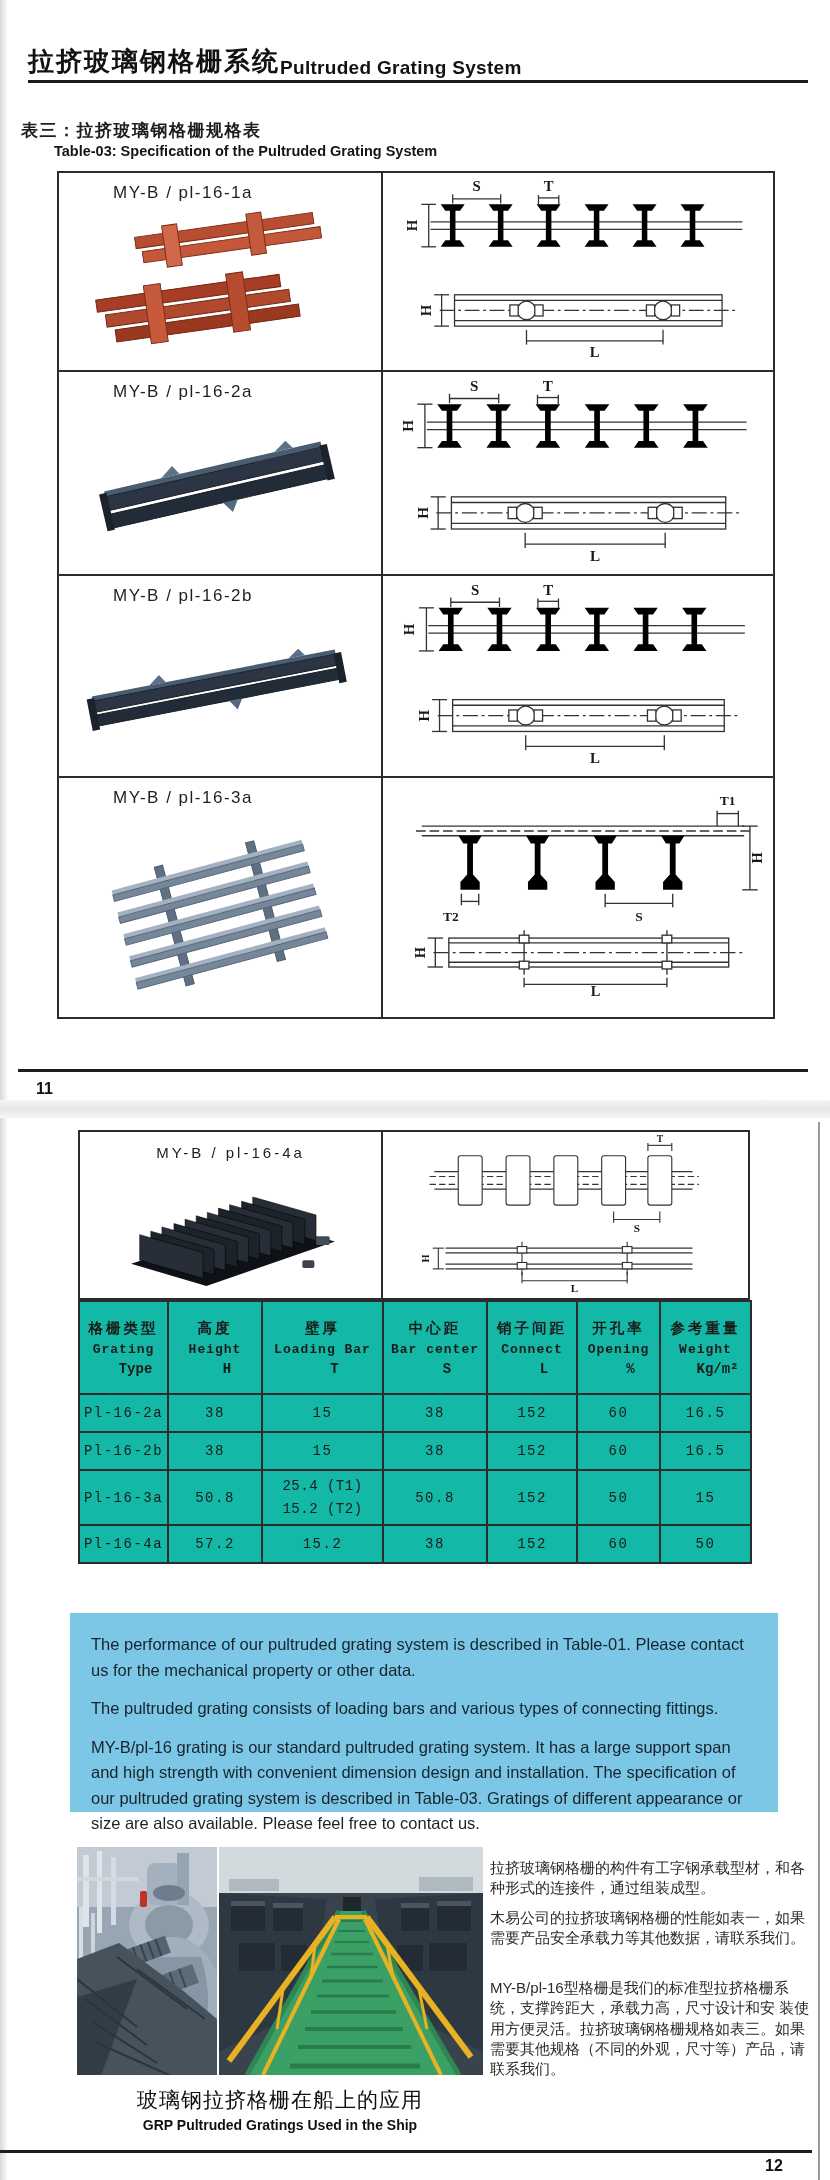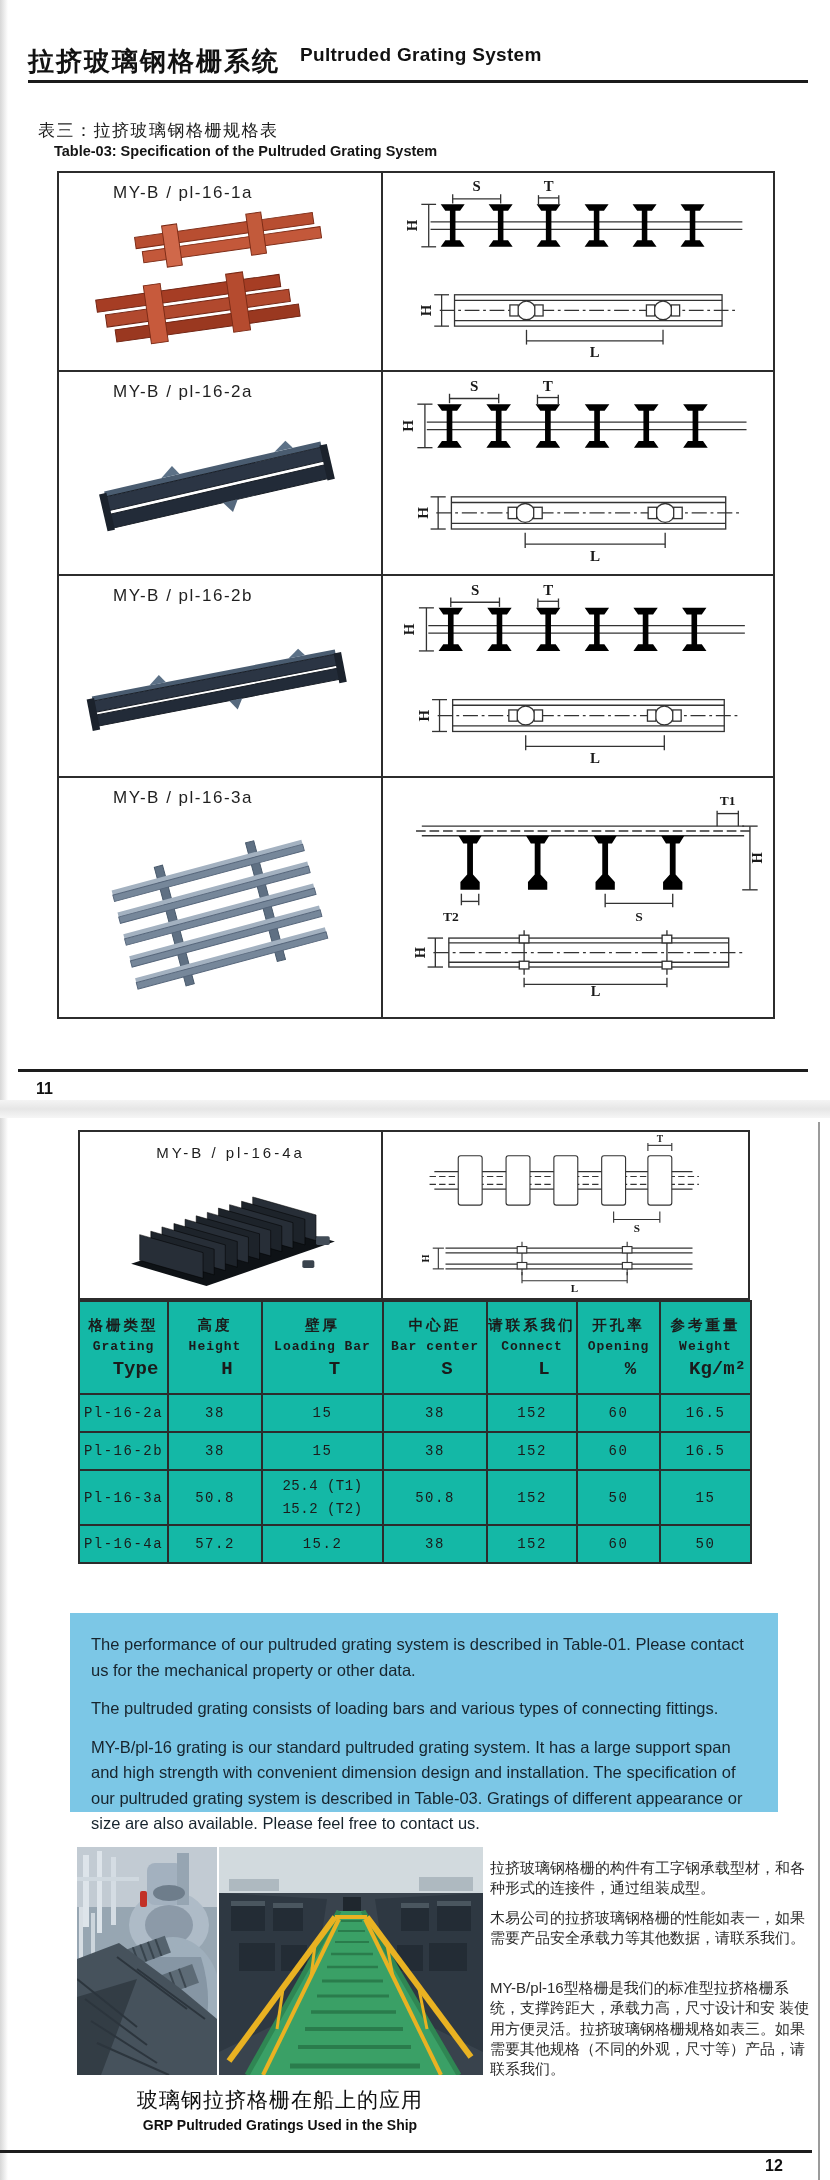--- a/index.html
+++ b/index.html
@@ -1,25 +1,25 @@
 <!DOCTYPE html>
 <html><head>
 <meta charset="utf-8">
 <style>
   html,body{margin:0;padding:0;background:#ffffff;}
   .canvas{position:relative;width:830px;height:2180px;background:#fff;overflow:hidden;
           font-family:"Liberation Sans","DejaVu Sans",sans-serif;color:#1c1c1c;}
   .left-edge{position:absolute;left:0;top:0;width:8px;height:100%;
              background:linear-gradient(90deg,#d7d7d7,#f3f3f3 70%,#fff);}
   
-  .hdr{position:absolute;left:28px;top:44px;display:flex;align-items:flex-start;gap:20px;color:#121212;}
+  .hdr{position:absolute;left:28px;top:44px;display:flex;align-items:flex-end;color:#121212;}
   .hdr-cn{font-size:26px;font-weight:bold;letter-spacing:2px;}
   .hdr-en{font-size:19px;font-weight:bold;letter-spacing:.3px;}
   .hdr-rule{position:absolute;left:28px;top:80px;width:780px;height:3px;background:#1b1b1b;}
-  .t-cn{position:absolute;left:38px;top:119px;font-size:17px;font-weight:normal;letter-spacing:1.5px;color:#1d1d1d;}
+  .t-cn{position:absolute;left:21px;top:119px;font-size:17px;font-weight:bold;letter-spacing:1.5px;color:#1d1d1d;}
   .t-en{position:absolute;left:38px;top:143px;font-size:14.5px;font-weight:bold;color:#151515;margin-left:16px;}
   .main-table{position:absolute;left:57px;top:171px;width:718px;height:848px;box-sizing:border-box;
               border:2px solid #2c2c2c;display:grid;grid-template-columns:324px 1fr;
               grid-template-rows:199px 204px 202px auto;background:#fff;}
   .mcell{box-sizing:border-box;border-right:2px solid #2c2c2c;border-bottom:2px solid #2c2c2c;
          display:flex;flex-direction:column;align-items:center;overflow:hidden;}
   .mcell.c-r{border-right:none;}
   .mcell.r-last{border-bottom:none;}
   .prod-name{margin:10px 0 0 0;align-self:flex-start;margin-left:18px;width:212px;text-align:center;
              font-size:17px;letter-spacing:1.5px;color:#1f1f1f;}
@@ -40,21 +40,21 @@
   .spec-box-right{display:flex;align-items:center;justify-content:center;overflow:hidden;}
   .spec-table{position:absolute;left:78px;top:1300px;width:672px;border-collapse:collapse;table-layout:fixed;
               font-family:"Liberation Mono","DejaVu Sans Mono",monospace;color:#1b1b1b;background:#14b8a6;}
   .spec-table th,.spec-table td{border:2px solid #2c2c2c;text-align:center;vertical-align:middle;padding:0;}
   .spec-table thead tr{height:93px;}
   .spec-table tbody tr{height:38px;}
   .spec-table tbody tr.tall{height:55px;}
   .h-cn{display:block;font-family:"Liberation Sans",sans-serif;font-size:14.5px;font-weight:bold;
         letter-spacing:3px;margin-bottom:4px;}
   .h-en{display:block;font-size:13px;letter-spacing:1px;margin-bottom:4px;}
-  .h-sym{display:block;font-size:19px;padding-left:24px;}
+  .h-sym{display:block;font-size:14px;padding-left:24px;}
   .spec-table td{font-size:14px;letter-spacing:1.5px;}
   td.pre{white-space:pre-line;line-height:1.6;letter-spacing:.5px;}
   .info-panel{position:absolute;left:70px;top:1613px;width:708px;height:199px;background:#7cc7e6;
               box-sizing:border-box;padding:19px 24px 0 21px;color:#17242d;}
   .info-panel p{margin:0 0 13px 0;font-size:16.5px;line-height:1.55;font-weight:500;}
   .photo1{position:absolute;left:77px;top:1847px;width:140px;height:228px;}
   .photo2{position:absolute;left:219px;top:1847px;width:264px;height:228px;}
   .cn-col{position:absolute;left:490px;top:1858px;width:326px;font-size:15px;line-height:1.34;color:#2b2b2b;}
   .cn-col p{margin:0 0 10px 0;}
   .cn-col p.gap{margin-top:30px;}
@@ -412,21 +412,21 @@
               <span class="h-cn">壁厚</span>
               <span class="h-en">Loading Bar</span>
               <span class="h-sym">T</span>
             </th>
           <th>
               <span class="h-cn">中心距</span>
               <span class="h-en">Bar center</span>
               <span class="h-sym">S</span>
             </th>
           <th>
-              <span class="h-cn">请联系我们</span>
+              <span class="h-cn">销子间距</span>
               <span class="h-en">Connect</span>
               <span class="h-sym">L</span>
             </th>
           <th>
               <span class="h-cn">开孔率</span>
               <span class="h-en">Opening</span>
               <span class="h-sym">%</span>
             </th>
           <th>
               <span class="h-cn">参考重量</span>

